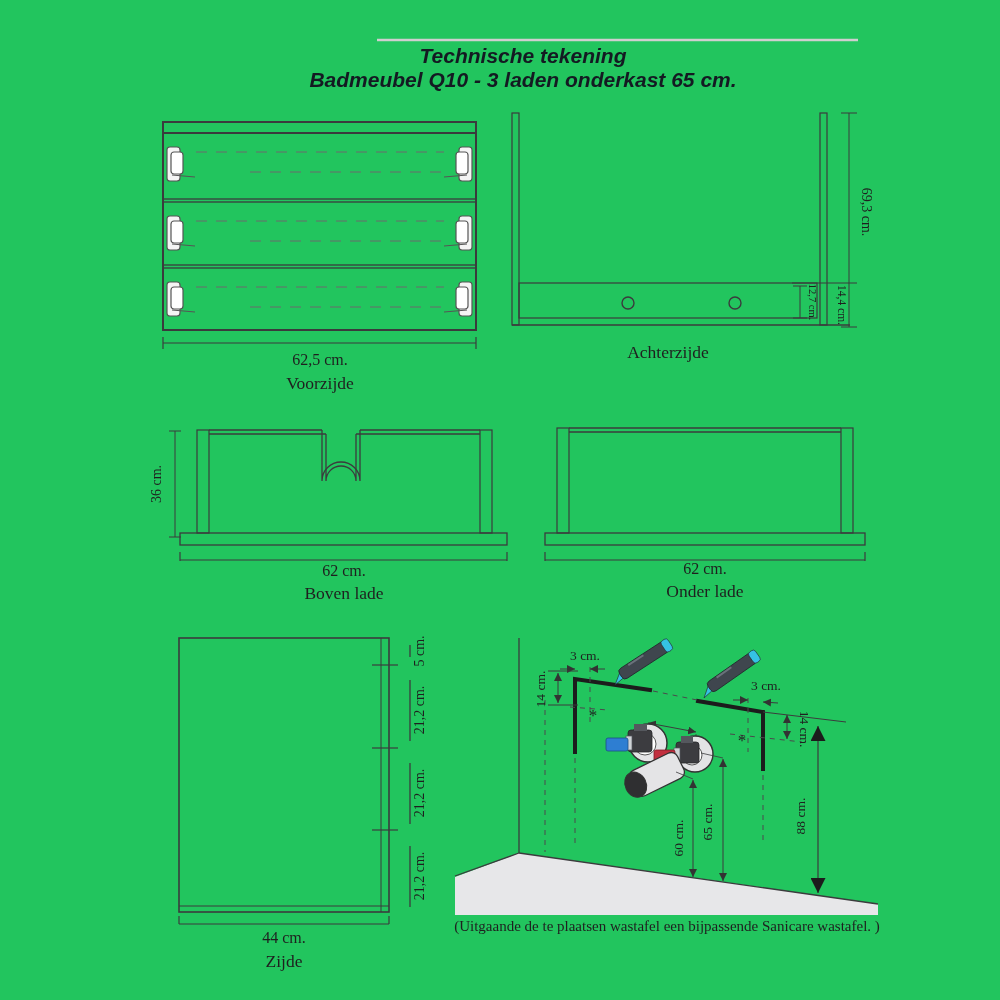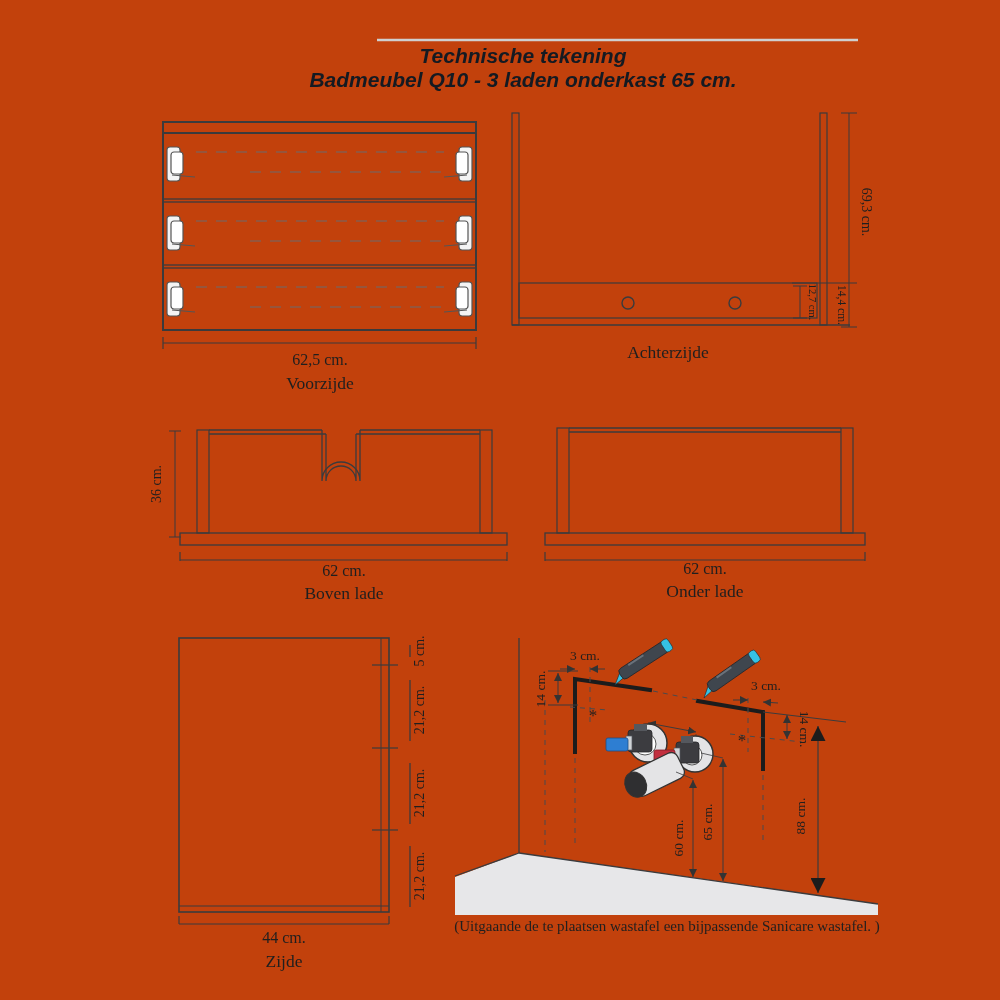--- a/index.html
+++ b/index.html
@@ -1,16 +1,16 @@
 <!DOCTYPE html>
 <html><head>
 <meta charset="utf-8">
 <style>
   html,body{margin:0;padding:0;background:#ffffff;}
-  .stage{position:relative;width:1000px;height:1000px;background:#c2410c;overflow:hidden;
+  .stage{position:relative;width:1000px;height:1000px;background:#22c55e;overflow:hidden;
          font-family:"Liberation Serif", serif;}
   svg{position:absolute;left:0;top:0;}
   text{fill:#1f1f1f;}
   .t-title{font-family:"Liberation Sans", sans-serif;font-weight:bold;font-style:italic;
            font-size:21px;fill:#141a22;}
   .t-dim{font-size:16px;}
   .t-dim-s{font-size:13.5px;}
   .t-label{font-size:17.5px;}
   .t-cap{font-size:15px;}
   .ln{stroke:#3b3b3d;fill:none;}

